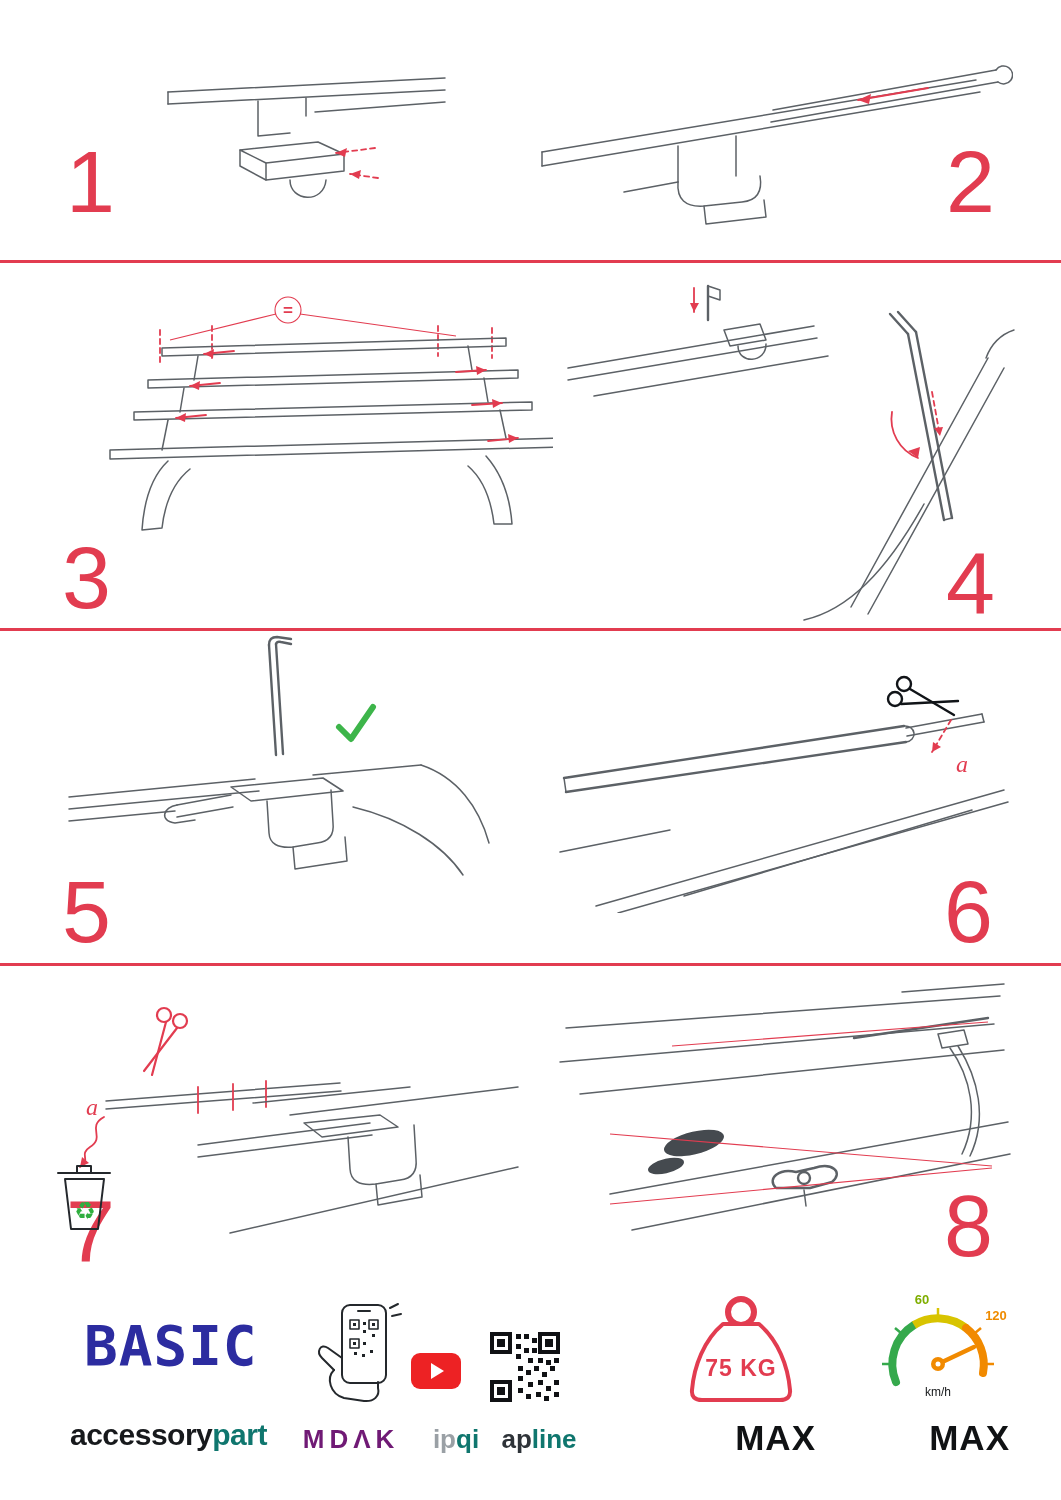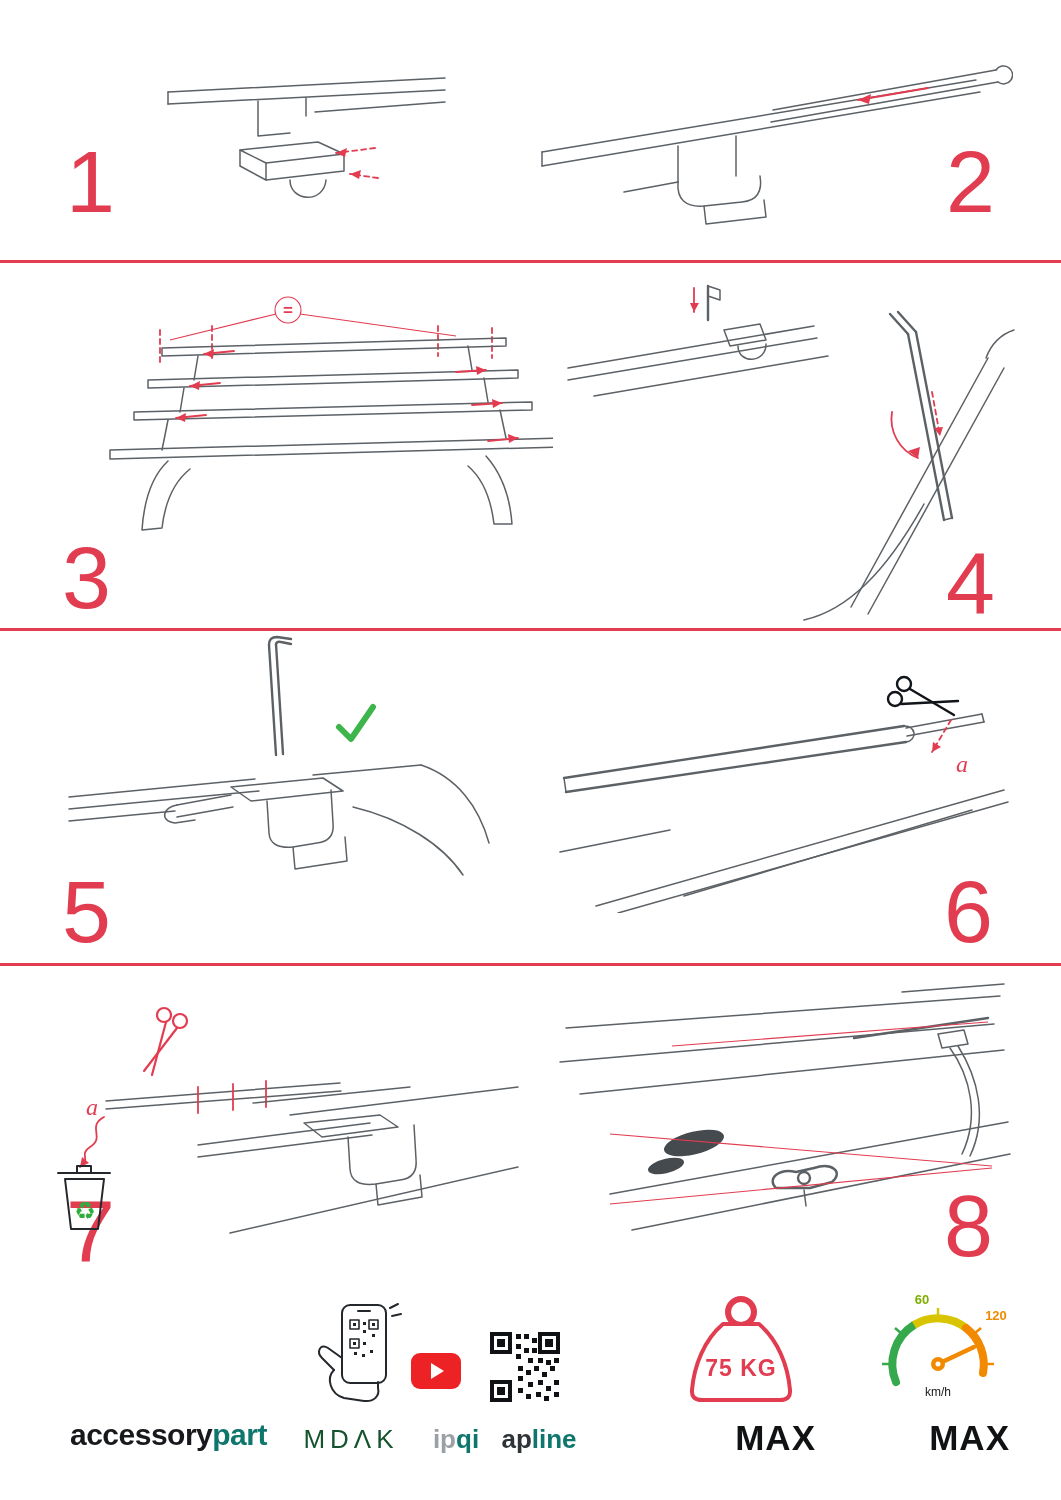--- a/index.html
+++ b/index.html
@@ -23,21 +23,21 @@
   .wtext{fill:#e23c50;font:700 23px "Liberation Sans",sans-serif;text-anchor:middle;letter-spacing:1px}
   .sgreen{fill:#7fae00;font:700 13px "Liberation Sans",sans-serif;text-anchor:middle}
   .sorange{fill:#ef8b00;font:700 13px "Liberation Sans",sans-serif;text-anchor:middle}
   .skmh{fill:#16181a;font:500 12px "Liberation Sans",sans-serif;text-anchor:middle}
   
   .brand-basic{position:absolute;font:700 56px "DejaVu Sans Mono",monospace;color:#2c2ca0;letter-spacing:1px;line-height:1}
   .brand-acc{position:absolute;font:700 30px "Liberation Sans",sans-serif;letter-spacing:-.5px;color:#17191c;line-height:1}
   .red-text{color:#0f766e}
   .gray-text{color:#9aa0a5}
   .plabel{position:absolute;text-align:center;font:700 26px "Liberation Sans",sans-serif;color:#2e3338;line-height:1}
-  .mdak{letter-spacing:5px;font-weight:400;color:#14532d}
+  .mdak{letter-spacing:5px;font-weight:700;color:#701a75}
   .max{position:absolute;text-align:right;font:600 35px "Liberation Sans",sans-serif;color:#101214;letter-spacing:1px;line-height:1}
 </style>
 </head>
 <body>
 
 <div class="page">
 
   <div class="step-num" style="left:66px;top:146px">1</div>
   <div class="step-num" style="left:946px;top:146px">2</div>
 
@@ -253,20 +253,21 @@
       <path class="ln2" d="M224,206 C214,196 228,186 244,190 L262,186 C280,180 292,190 280,200 L258,206 Z"></path>
       <circle class="ln2" cx="252" cy="196" r="6"></circle>
       <path class="ln" d="M252,208 L254,224"></path>
     </g>
     <g>
       <path class="rd1" d="M58,152 L440,184"></path>
       <path class="rd1" d="M58,222 L440,186"></path>
     </g>
   </svg>
 
+  <div class="brand-basic" style="left:84px;top:1318px">BASIC</div>
 
   <div class="brand-acc" style="left:70px;top:1420px"><span>accessory</span><span class="red-text">part</span></div>
 
   <svg class="abs" style="left:314px;top:1302px" width="90" height="102" viewBox="0 0 90 102">
     <g class="blk">
       <rect x="28" y="3" width="44" height="78" rx="8"></rect>
       <path d="M44,9 L56,9"></path>
       <rect x="36" y="18" width="9" height="9" stroke-width="1.6"></rect>
       <rect x="55" y="18" width="9" height="9" stroke-width="1.6"></rect>
       <rect x="36" y="37" width="9" height="9" stroke-width="1.6"></rect>

